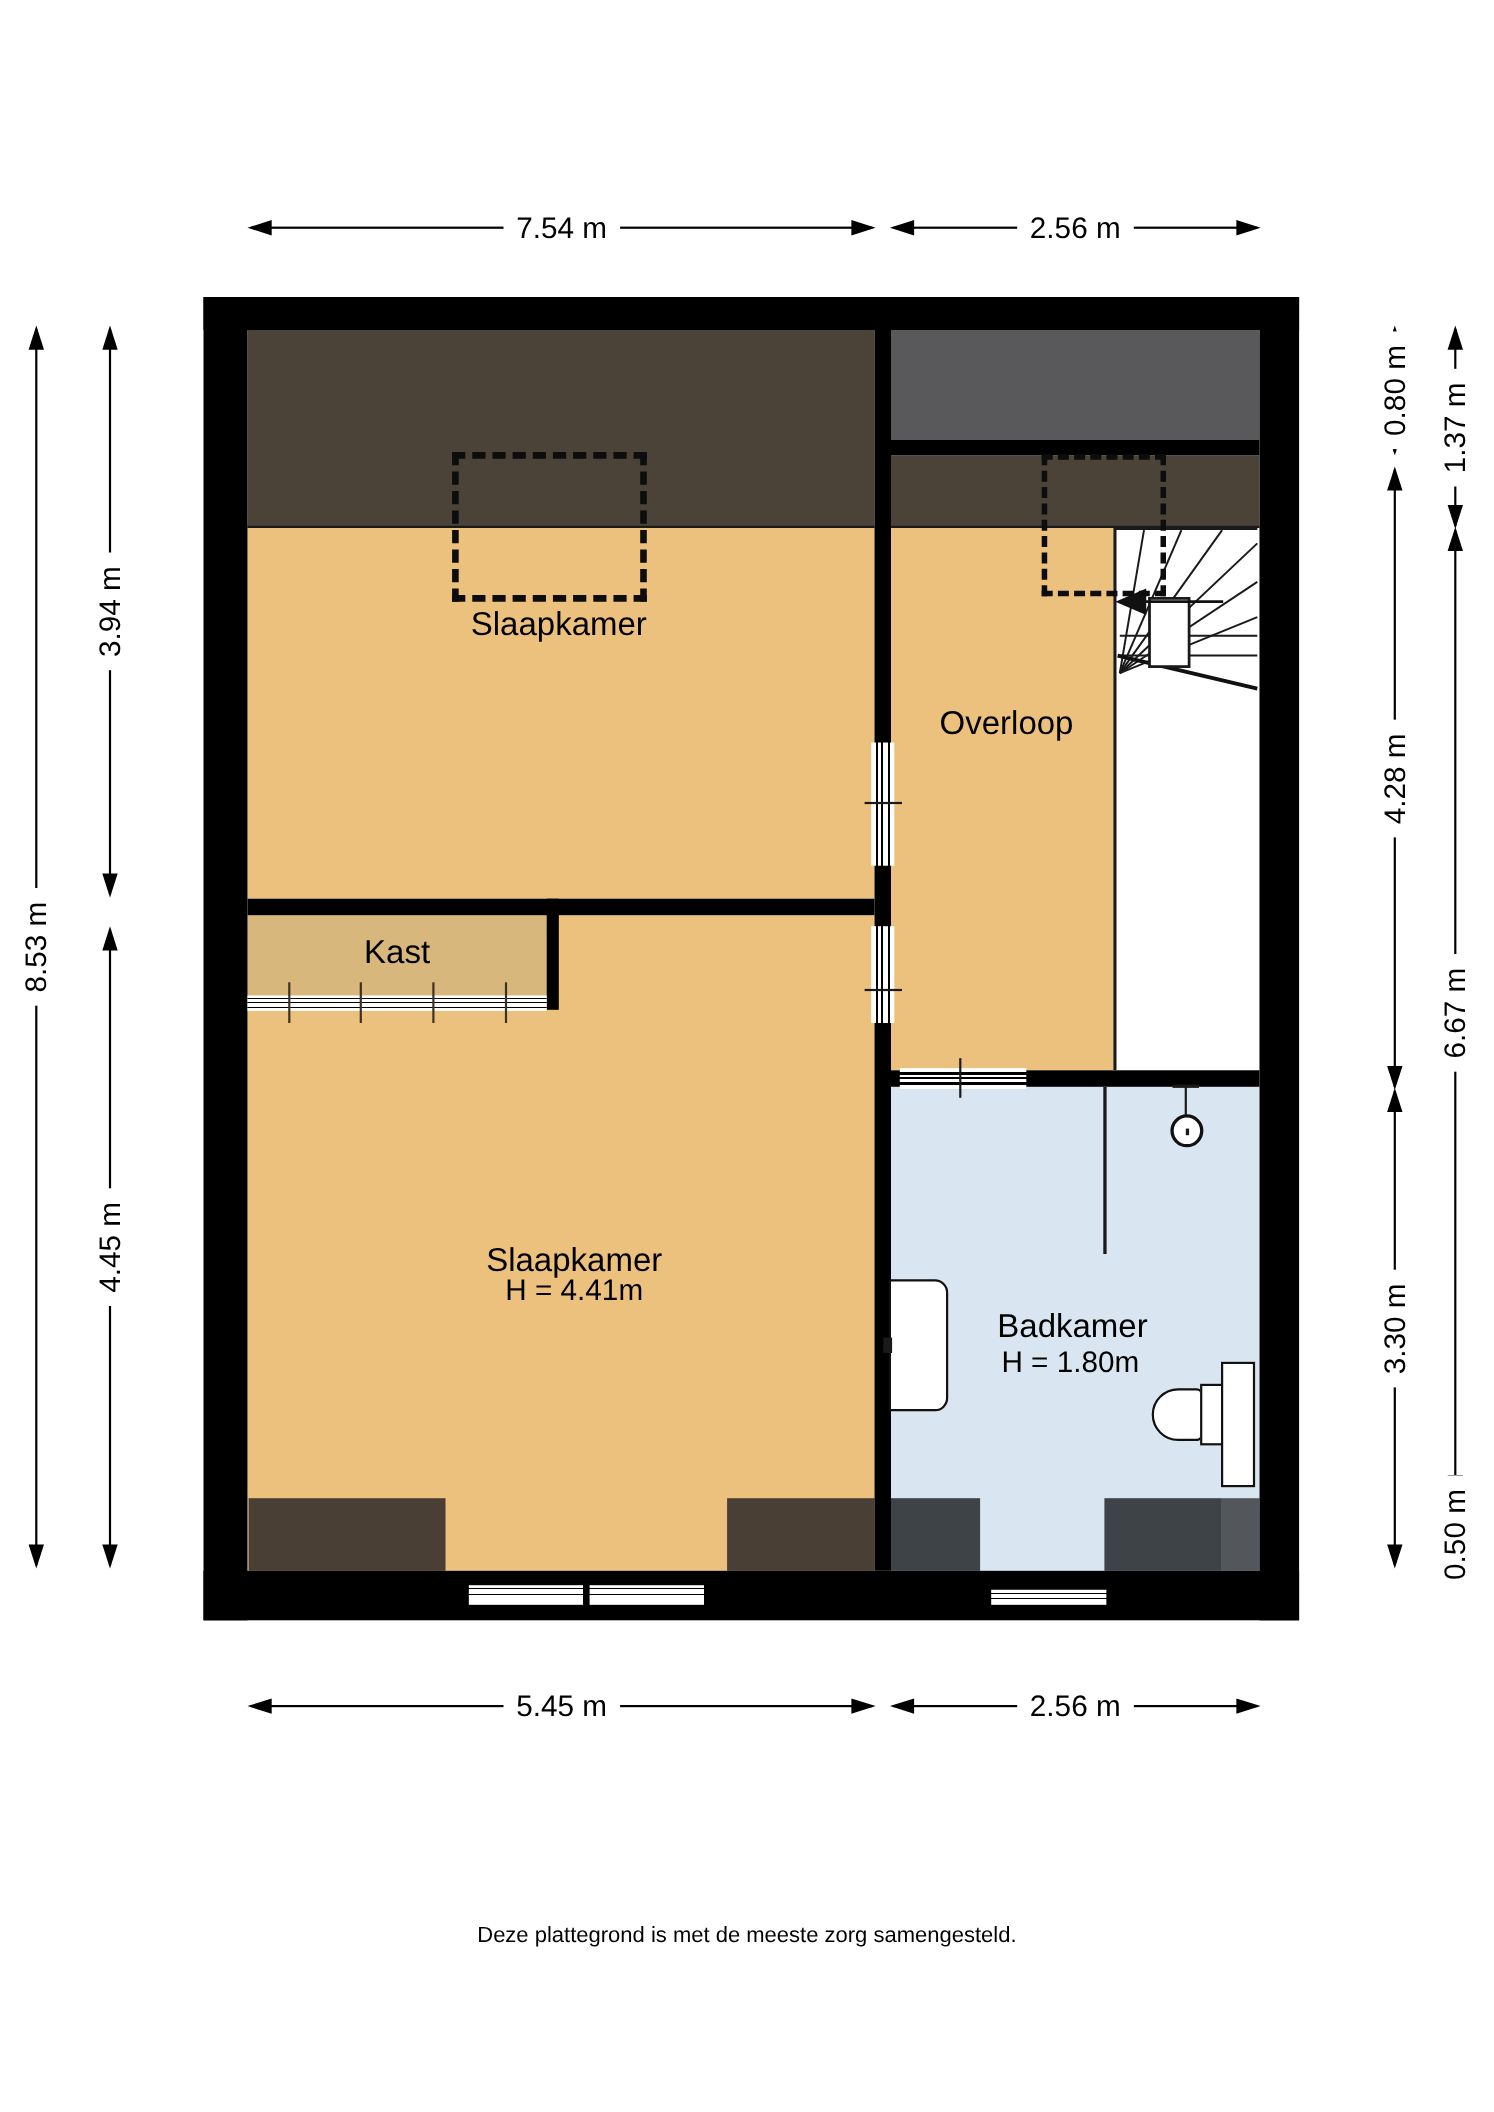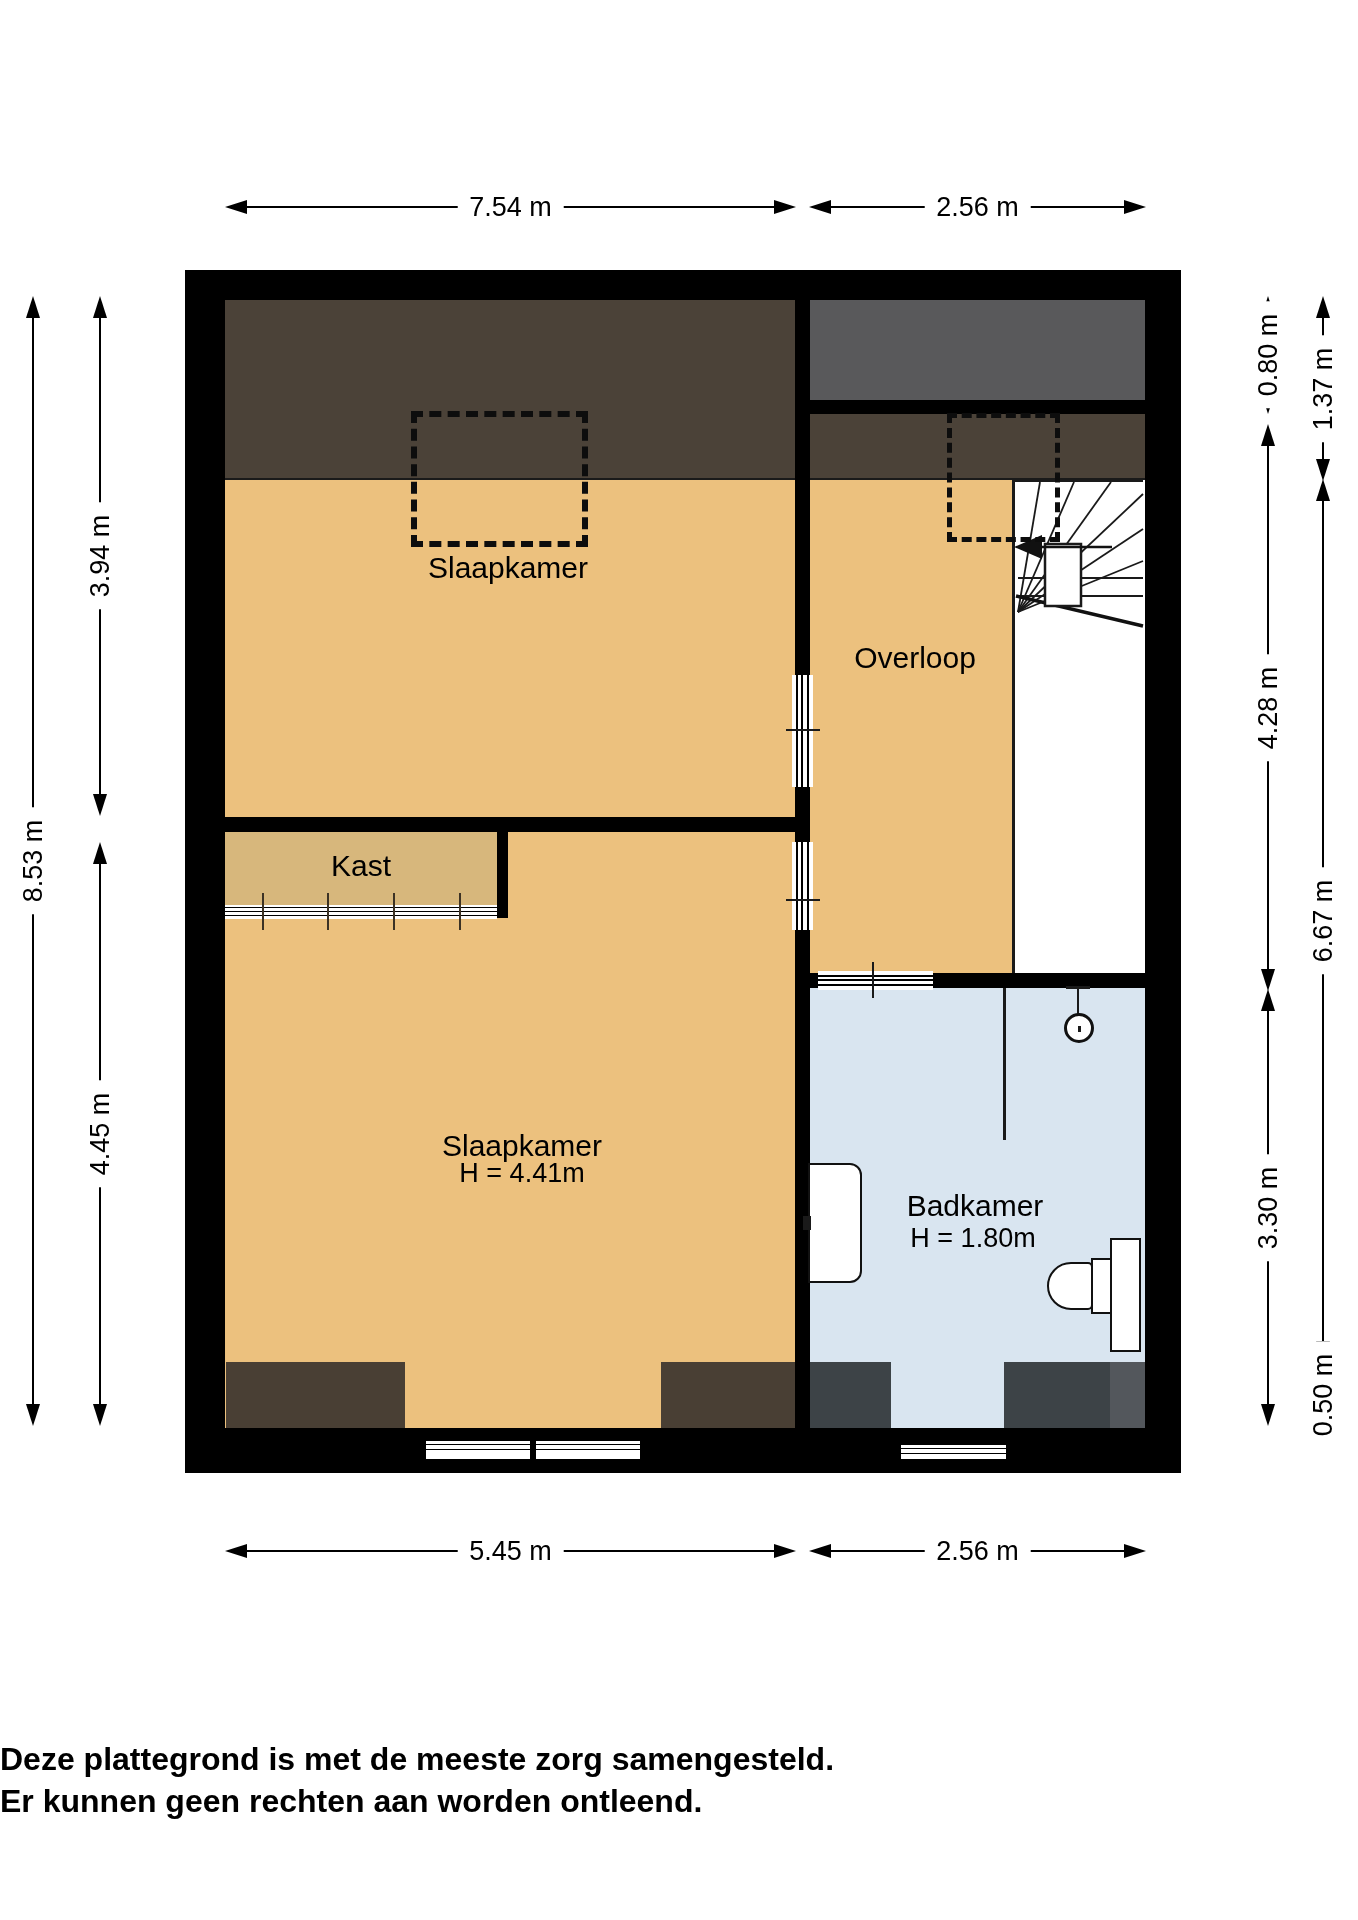--- a/index.html
+++ b/index.html
@@ -44,21 +44,21 @@
   .dim-h .ah-r{right:-1px;top:0;border-top:7px solid transparent;border-bottom:7px solid transparent;border-left:22px solid #000;}
   .dim-v .ah-u{top:-1px;left:0;border-left:7px solid transparent;border-right:7px solid transparent;border-bottom:22px solid #000;}
   .dim-v .ah-d{bottom:-1px;left:0;border-left:7px solid transparent;border-right:7px solid transparent;border-top:22px solid #000;}
   .dlabel{position:absolute;font-size:27px;line-height:30px;background:#fff;white-space:nowrap;}
   .dim-h .dlabel{top:7px;left:50%;transform:translate(-50%,-50%);padding:0 12px;}
   .dim-v .dlabel{top:50%;left:7px;transform:translate(-50%,-50%) rotate(-90deg);padding:0 12px;}
 
   
   .room-label{position:absolute;text-align:center;font-size:30px;line-height:34px;}
   .room-sub{position:absolute;text-align:center;font-size:27px;line-height:30px;}
-  .footer{position:absolute;left:0;width:100%;font-size:32px;line-height:42px;font-weight:bold;}
+  .footer{position:absolute;left:0;width:100%;text-align:center;font-size:20px;line-height:42px;}
 </style>
 </head>
 <body>
 
 <div class="canvas">
 
   <div class="abs f-brown" style="left:225px;top:300px;width:570px;height:180px;"></div>
   <div class="abs f-orange" style="left:225px;top:480px;width:570px;height:337px;"></div>
   <div class="abs f-orange" style="left:225px;top:832px;width:570px;height:596px;"></div>
   <div class="abs f-tan" style="left:225px;top:832px;width:272px;height:73px;"></div>
@@ -223,15 +223,14 @@
     <span class="dlabel">6.67 m</span>
   </div>
   <div class="dim dim-v" style="left:1316px;top:1362px;height:66px;">
     <span class="ah ah-u"></span>
       <span class="dline"></span>
       <span class="ah ah-d"></span>
     <span class="dlabel">0.50 m</span>
   </div>
 
   <div class="footer" style="top:1738px;">Deze plattegrond is met de meeste zorg samengesteld.</div>
-  <div class="footer" style="top:1780px;">Er kunnen geen rechten aan worden ontleend.</div>
 
 </div>
 
 </body></html>

